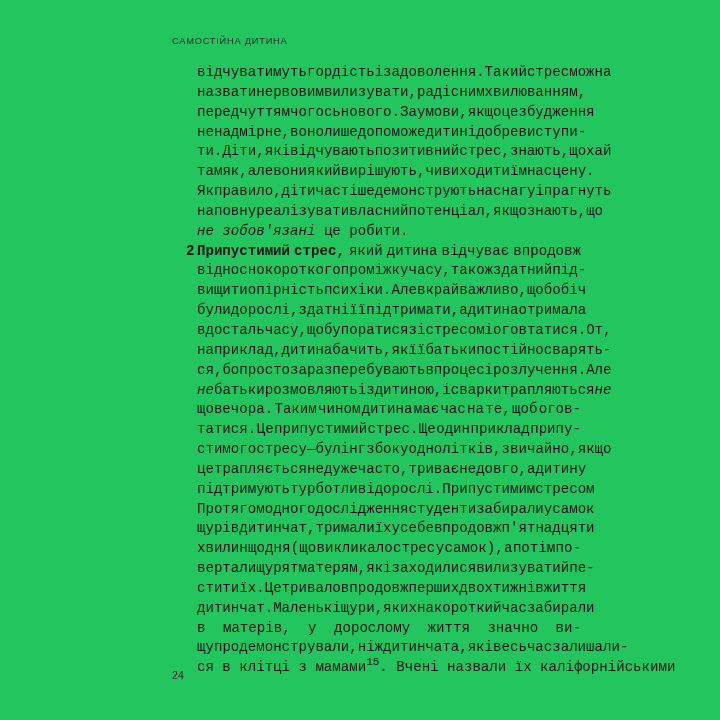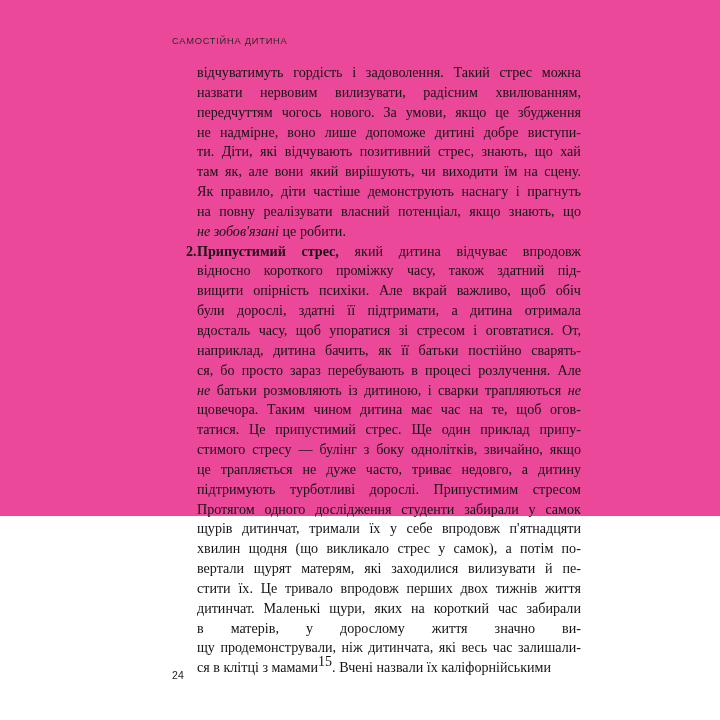--- a/index.html
+++ b/index.html
@@ -13,22 +13,22 @@
     height: 720px;
     overflow: hidden;
     font-family: "Liberation Serif", "DejaVu Serif", serif;
     color: #171717;
     -webkit-font-smoothing: antialiased;
   }
 
   .page {
     position: relative;
     width: 720px;
-    height: 516px;
-    background: #ec4899;
+    height: 720px;
+    background: #22c55e;
   }
 
   
   .running-head {
     position: absolute;
     left: 172px;
     top: 36px;
     font-family: "Liberation Sans", "DejaVu Sans", sans-serif;
     font-size: 9.3px;
     letter-spacing: 0.75px;
@@ -42,20 +42,21 @@
   .textblock {
     position: absolute;
     left: 197px;
     top: 63px;
     width: 384px;
     font-size: 14.1px;
     line-height: 19.85px;
     text-align: justify;
     text-justify: inter-word;
     color: #131313;
+    font-family: Liberation Mono, monospace;
   }
 
   .para {
     margin: 0;
     text-align: justify;
   }
 
   
   .line {
     display: block;
@@ -86,21 +87,21 @@
   }
   .listitem .marker {
     position: absolute;
     left: -11px;
     top: 0;
     font-weight: 700;
     font-size: 14.1px;
   }
 
   sup.fn {
-    font-size: 14px;
+    font-size: 11px;
     vertical-align: super;
     line-height: 0;
   }
 
   
   .folio {
     position: absolute;
     left: 172px;
     top: 669px;
     font-family: "Liberation Sans", "DejaVu Sans", sans-serif;

